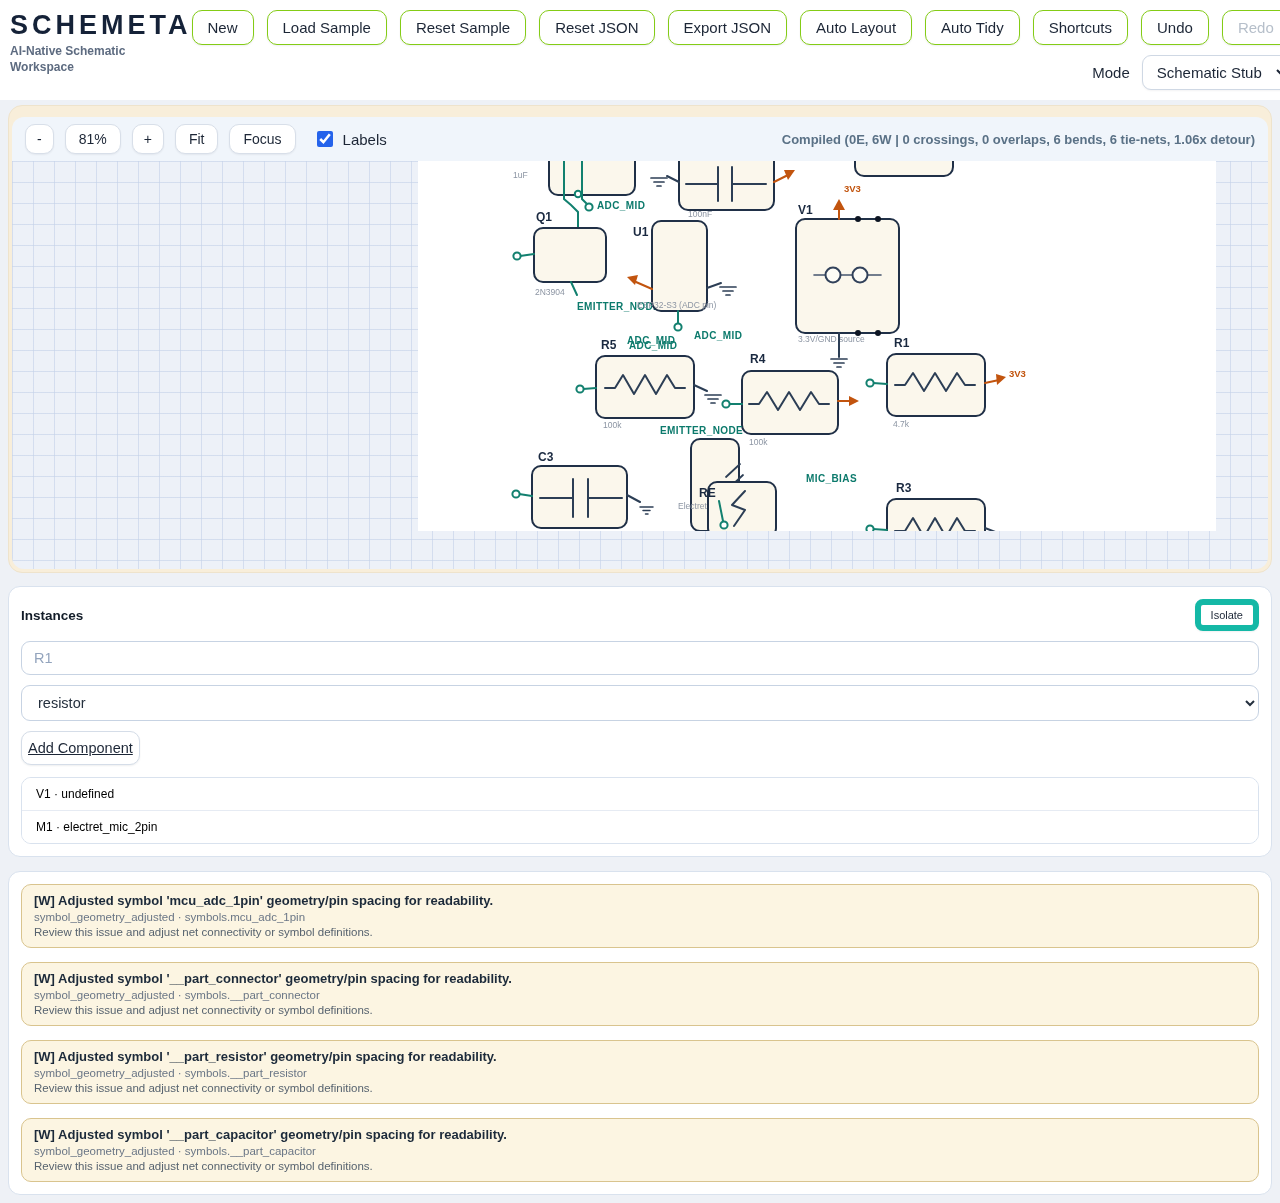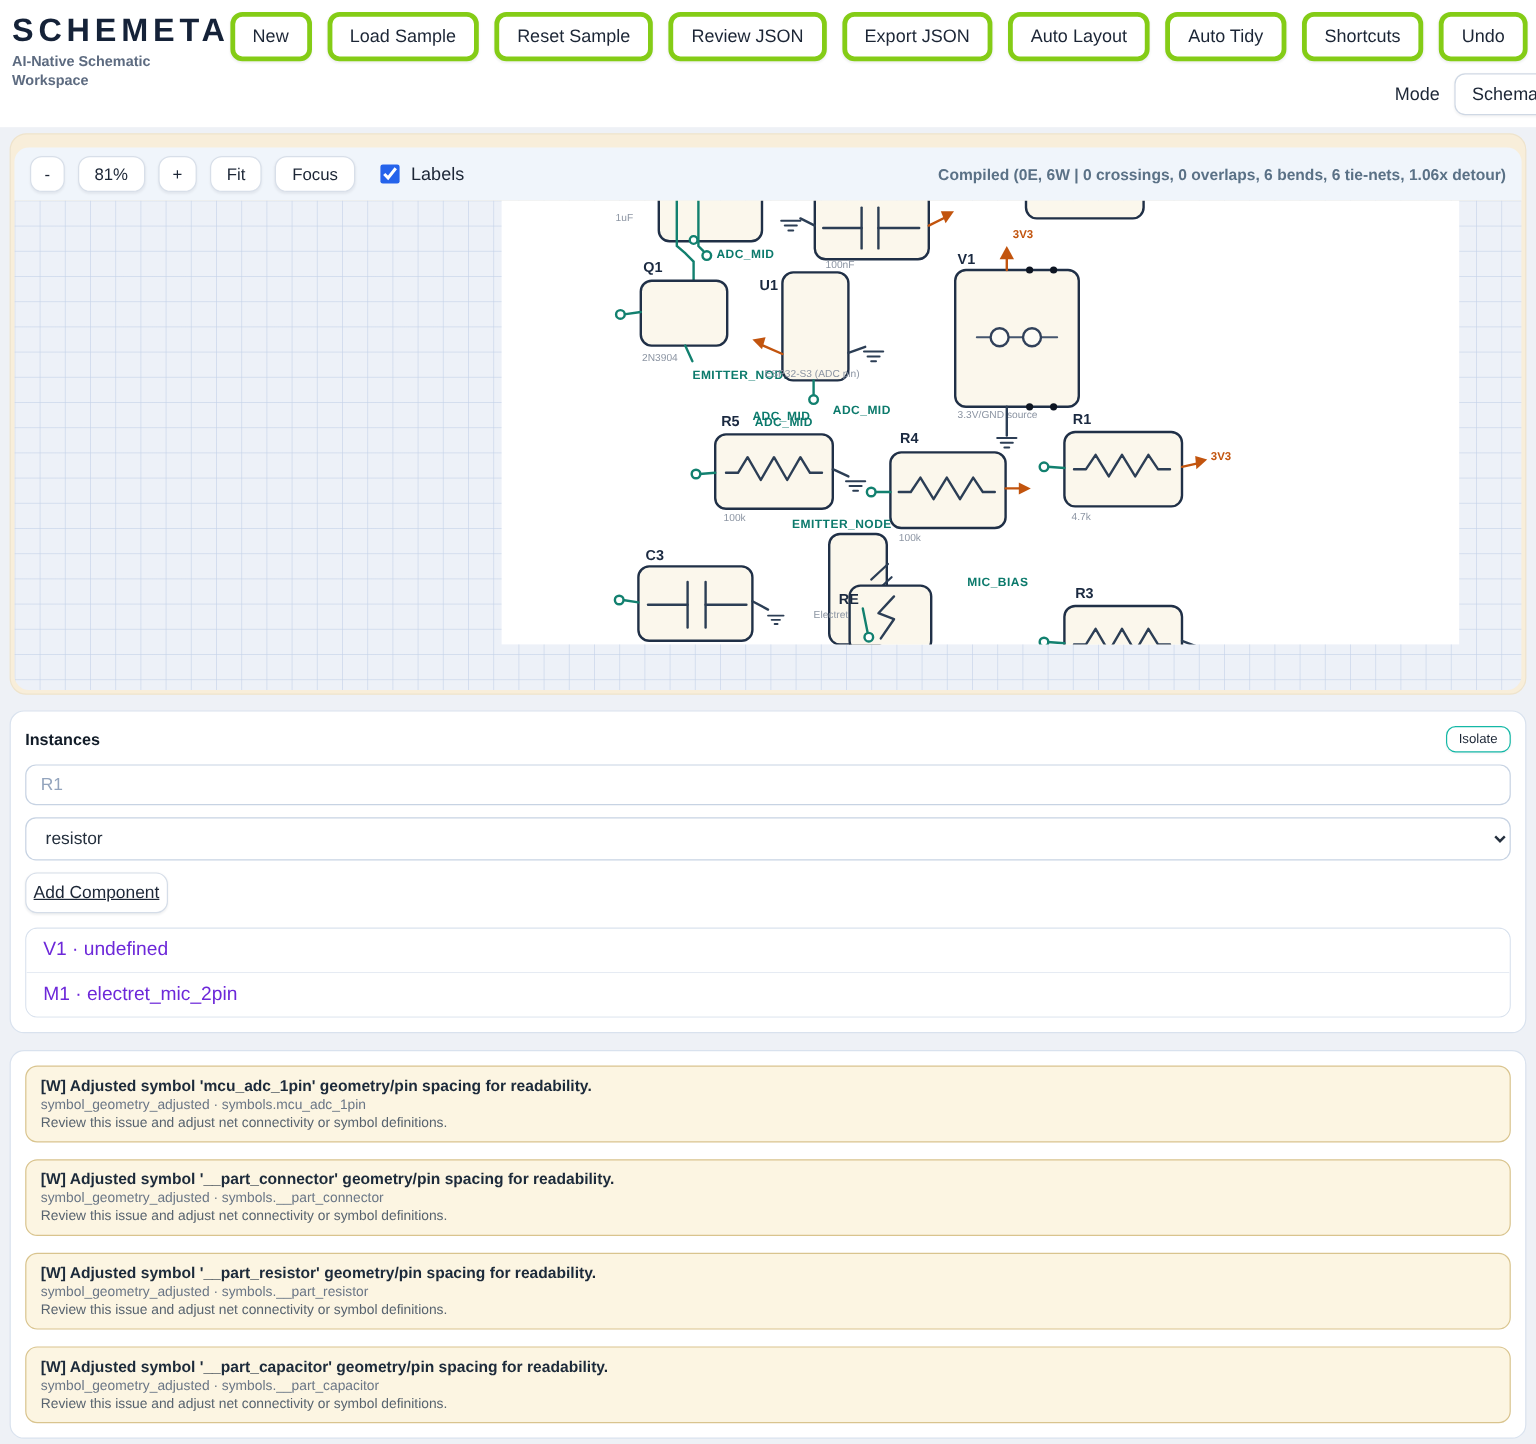--- a/index.html
+++ b/index.html
@@ -14,21 +14,21 @@
   .header {
     background:#ffffff; padding:8px 14px 10px 10px;
     display:flex; justify-content:space-between; align-items:flex-start;
   }
   .brand { padding-top:2px; }
   .logo { font-size:27px; font-weight:800; letter-spacing:4px; color:#152238; line-height:1.15; }
   .subtitle { width:140px; margin-top:3px; font-size:12px; font-weight:bold; color:#5d6b80; line-height:1.3; }
   .header-right { display:flex; flex-direction:column; align-items:flex-end; gap:10px; padding-top:2px; }
   .btn-row { display:flex; gap:13px; }
   .btn {
-    background:#fff; border:4px solid #84cc16; border-radius:10px;
+    background:#fff; border:1px solid #84cc16; border-radius:10px;
     padding:8px 15px; font-size:15px; color:#1c2636;
     box-shadow:0 1px 2px rgba(16,24,40,.07); cursor:pointer; white-space:nowrap;
     font-family:"Liberation Sans", sans-serif;
   }
   .btn.disabled { color:#b6bfca; }
   .mode-row { display:flex; align-items:center; gap:12px; }
   .mode-label { font-size:15px; color:#1c2636; }
   .mode-select {
     font-size:15px; padding:7px 10px; border:1px solid #cfd8e4; border-radius:9px;
     background:#fff; color:#1c2636; box-shadow:0 1px 2px rgba(16,24,40,.05);
@@ -70,40 +70,40 @@
   .t-net { font-size:10px; font-weight:bold; fill:#0c7a6c; letter-spacing:.4px; }
   .t-pwr { font-size:9.5px; font-weight:bold; fill:#c2540e; }
   
   .panel {
     margin:13px 8px 0 8px; background:#fff; border:1px solid #d9e2ee;
     border-radius:12px; padding:12px;
   }
   .inst-head { display:flex; justify-content:space-between; align-items:center; }
   .inst-title { font-size:13.5px; font-weight:bold; color:#121c28; }
   .isolate-btn {
-    font-size:11px; padding:4px 10px; background:#fff; border:1px solid #14b8a6;
+    font-size:11px; padding:4px 10px; background:#fff; border:6px solid #14b8a6;
     border-radius:8px; color:#1c2636; box-shadow:0 1px 2px rgba(16,24,40,.06); cursor:pointer;
     font-family:"Liberation Sans", sans-serif;
   }
   .field {
     display:block; width:100%; margin-top:10px; padding:8px 12px;
     border:1.5px solid #c7d3e3; border-radius:9px; font-size:14.5px; color:#25303e;
     background:#fff; font-family:"Liberation Sans", sans-serif;
   }
   .field::placeholder { color:#93a4bd; opacity:1; }
   select.field { height:36px; }
   .add-btn {
     margin-top:10px; background:#fff; border:1px solid #d5dde8; border-radius:10px;
     padding:8px 6px; font-size:14.5px; color:#1c2636;
     box-shadow:0 1px 2px rgba(16,24,40,.07); cursor:pointer;
     font-family:"Liberation Sans", sans-serif;
     text-decoration:underline;
   }
   .inst-list { margin-top:12px; border:1px solid #d9e2ee; border-radius:10px; overflow:hidden; }
-  .inst-item { padding:9px 14px; font-size:16px; color:#6d28d9; border-bottom:1px solid #e6ebf3; background:#fff; cursor:pointer; }
+  .inst-item { padding:9px 14px; font-size:12px; color:#000000; border-bottom:1px solid #e6ebf3; background:#fff; cursor:pointer; }
   .inst-item:last-child { border-bottom:none; }
   
   .issues-panel { margin:14px 8px 0 8px; background:#fff; border:1px solid #d9e2ee; border-radius:12px; padding:12px; }
   .issue-card {
     background:#fcf5e2; border:1px solid #d9c48e; border-radius:10px;
     padding:8px 12px 9px 12px; margin-bottom:14px;
   }
   .issue-card:last-child { margin-bottom:0; }
   .issue-title { font-size:13px; font-weight:bold; color:#1c2a3a; }
   .issue-meta { font-size:11.5px; color:#6a7686; margin-top:3px; }
@@ -115,21 +115,21 @@
 <div class="header">
   <div class="brand">
     <div class="logo">SCHEMETA</div>
     <div class="subtitle">AI-Native Schematic Workspace</div>
   </div>
   <div class="header-right">
     <div class="btn-row">
       <button class="btn">New</button>
       <button class="btn">Load Sample</button>
       <button class="btn">Reset Sample</button>
-      <button class="btn">Review JSON</button>
+      <button class="btn">Reset JSON</button>
       <button class="btn">Export JSON</button>
       <button class="btn">Auto Layout</button>
       <button class="btn">Auto Tidy</button>
       <button class="btn">Shortcuts</button>
       <button class="btn">Undo</button>
       <button class="btn disabled">Redo</button>
     </div>
     <div class="mode-row">
       <span class="mode-label">Mode</span>
       <select class="mode-select">

